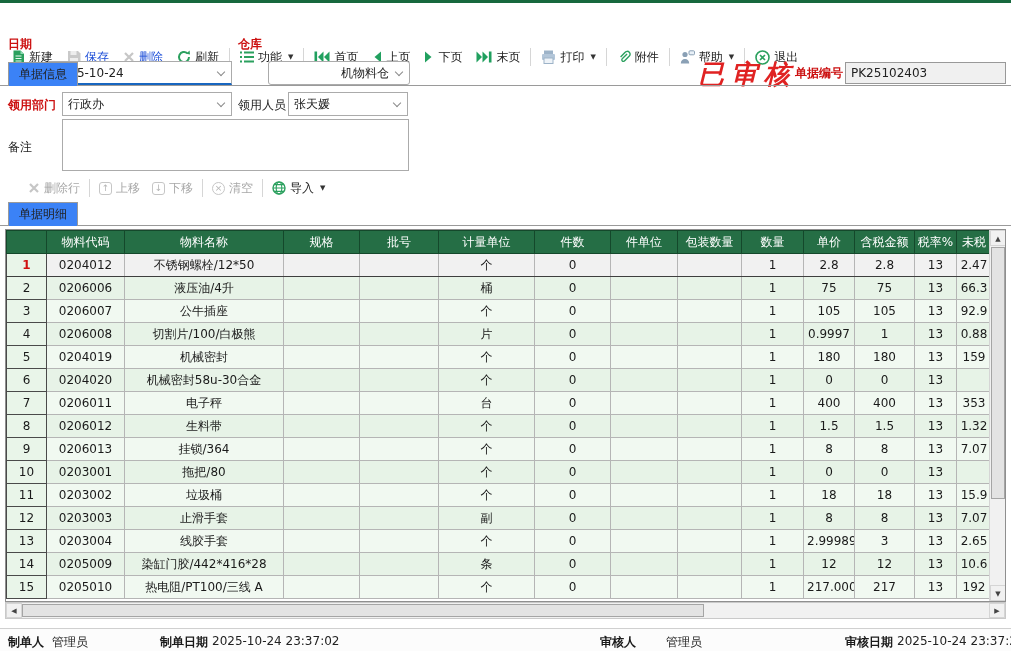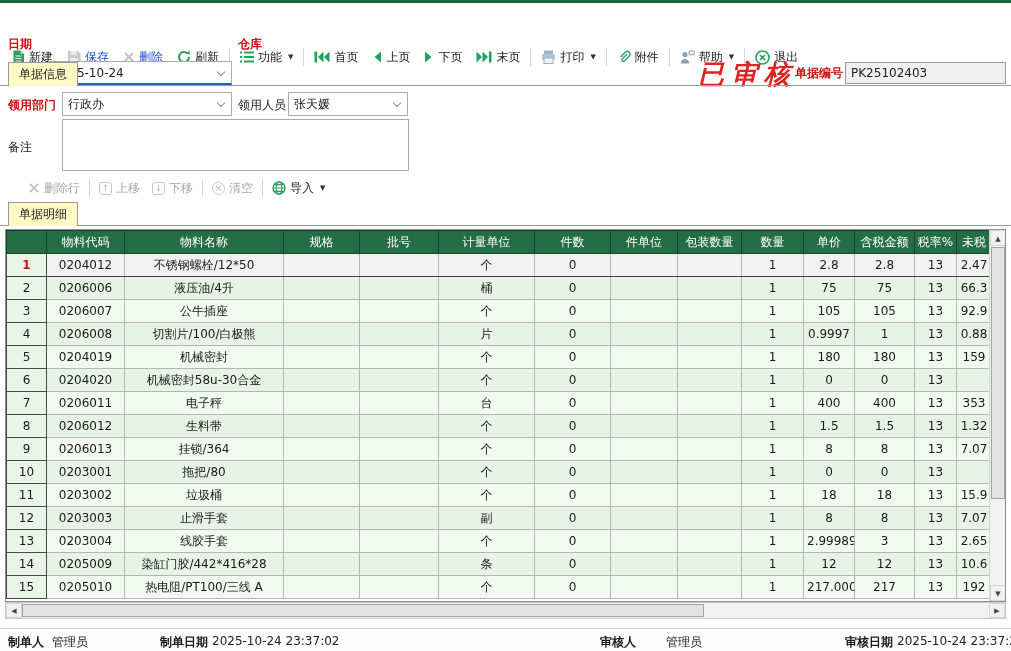--- a/index.html
+++ b/index.html
@@ -29,21 +29,21 @@
     border:solid #8a8a8a; border-width:0 1.4px 1.4px 0; transform:rotate(45deg); }
   #date-combo { left:48px; top:32px; width:184px; border-bottom:2px solid #1866c0; }
   #wh-combo { left:268px; top:32px; width:142px; border-radius:3px; text-align:right; }
   .stamp { position:absolute; left:698px; top:28px; color:#e02222; font-size:26px;
     font-family:"DejaVu Serif","Liberation Serif",serif; font-style:italic; font-weight:bold; letter-spacing:7px; }
   #docno-lbl { position:absolute; left:795px; top:36px; }
   #docno-input { position:absolute; left:845px; top:33px; width:161px; height:22px;
     background:#f0f0f0; border:1px solid #999; line-height:20px; padding-left:5px; color:#222; }
 
   
-  .tab { position:absolute; width:70px; height:24px; background:#fef9c3; border:1px solid #9a9a9a;
+  .tab { position:absolute; width:70px; height:24px; background:#3b82f6; border:1px solid #9a9a9a;
     border-bottom:none; text-align:center; line-height:23px; z-index:2; }
   .tabline { position:absolute; left:0; width:1011px; height:1px; background:#9a9a9a; z-index:1; }
 
   
   #dept-combo { left:62px; top:92px; width:170px; }
   #person-combo { left:288px; top:92px; width:120px; }
   #remarks { position:absolute; left:62px; top:119px; width:347px; height:52px;
     border:1px solid #ababab; background:#fff; resize:none; font-family:inherit; font-size:12px; }
 
   
@@ -242,20 +242,24 @@
     </div>
   </div>
 
   <div class="headform">
     <span class="flbl redlbl" style="left:8px">日期</span>
     <div class="combo" id="date-combo">
       <span>2025-10-24</span>
       <span class="chev"></span>
     </div>
     <span class="flbl redlbl" style="left:238px">仓库</span>
+    <div class="combo" id="wh-combo">
+      <span>机物料仓</span>
+      <span class="chev"></span>
+    </div>
     <span class="stamp">已审核</span>
     <span class="redlbl" id="docno-lbl">单据编号</span>
     <div id="docno-input">PK25102403</div>
   </div>
 
   <div class="tab" style="left:8px; top:62px;">
     <span>单据信息</span>
   </div>
   <div class="tabline" style="top:85px"></div>
 

